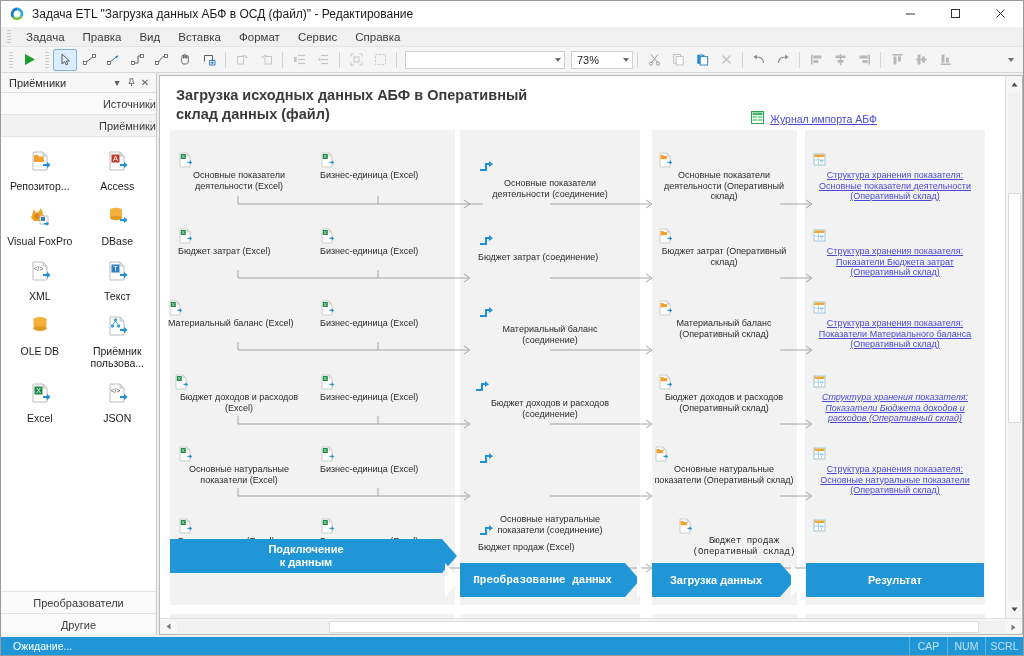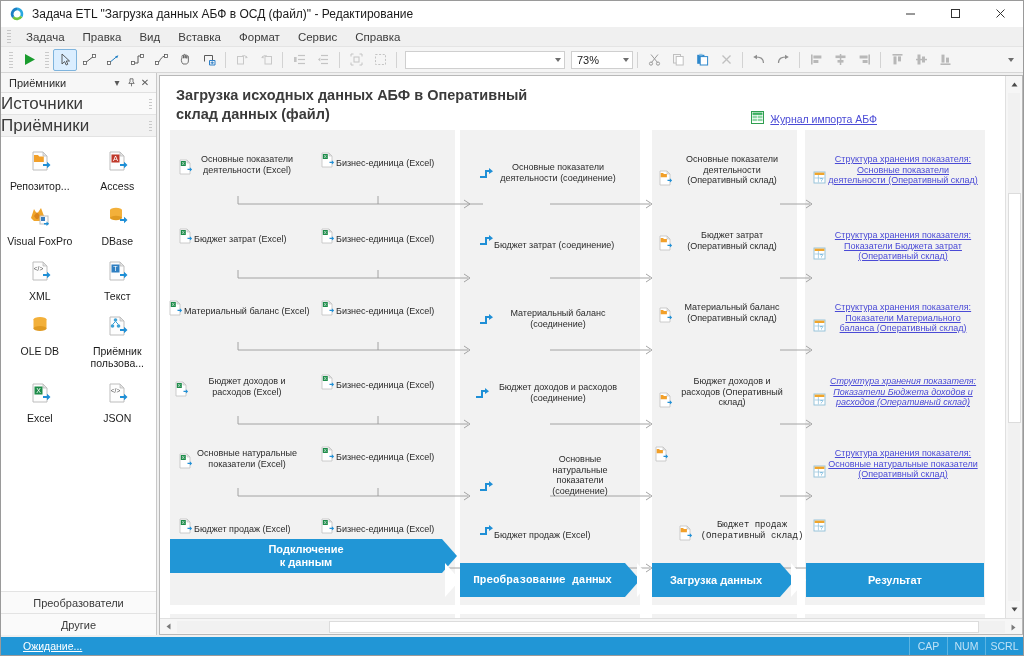--- a/index.html
+++ b/index.html
@@ -124,22 +124,22 @@
     border-bottom: 1px solid #e0e0e0;
     background: #f7f7f7;
   }
   .dock-title { font-size: 11px; color: #2c2c2c; flex: 1 1 auto; }
   .dock-ctrl {
     width: 14px; height: 14px;
     display: flex; align-items: center; justify-content: center;
     font-size: 10px; color: #5a5a5a; cursor: default;
   }
   .dock-tab {
-    height: 22px; display: flex; align-items: center; justify-content: flex-start;
-    font-size: 17px; color: #3a3a3a;
+    height: 22px; display: flex; align-items: center; justify-content: flex-end;
+    font-size: 11px; color: #3a3a3a;
     border-bottom: 1px solid #e3e3e3;
     background: #fafafa; cursor: default; position: relative;
   }
   .dock-tab .tgrip {
     position: absolute; right: 4px; top: 6px;
     width: 3px; height: 10px;
     background-image: repeating-linear-gradient(to bottom, #c9c9c9 0 1px, transparent 1px 3px);
   }
   .dock-tab.sel { background: #f2f2f2; }
   .palette {
@@ -216,21 +216,21 @@
   .banner .notch {
     position: absolute; right: 100%; top: 0;
     width: 0; height: 0;
     border-top: 17px solid transparent;
     border-bottom: 17px solid transparent;
     border-left: 15px solid #ffffff;
   }
 
   .node {
     position: absolute;
-    display: flex; flex-direction: row; align-items: flex-end;
+    display: flex; flex-direction: column; align-items: flex-start;
     cursor: default;
   }
   .node .nlabel {
     font-size: 9px; color: #2b2b2b; text-align: center;
     line-height: 10.5px; margin-top: 2px;
   }
   .node .nlabel.link {
     color: #4a4ad6; text-decoration: underline;
   }
   .node-ico { width: 16px; height: 16px; }
@@ -265,21 +265,21 @@
   }
   .h-track { position:absolute; top:2px; height:12px; background:#f1f1f1; }
 
   
   .statusbar {
     position: absolute; left: 0; right: 0; bottom: 0;
     height: 18px; background: #2196d6;
     display: flex; align-items: center;
     color: #ffffff; font-size: 10.5px;
   }
-  .status-text { flex: 1 1 auto; padding-left: 22px; text-decoration: underline; }
+  .status-text { flex: 1 1 auto; padding-left: 12px; }
   .status-cell {
     width: 38px; text-align: center;
     border-left: 1px solid #5bb4e2;
     color: #bfe2f6; line-height: 18px; height: 18px;
   }
 </style>
 </head>
 <body>
 
 <div id="app">
@@ -996,20 +996,21 @@
               </svg></span>
           <span class="nlabel">Основные натуральные показатели (соединение)</span>
         </div>
         <div class="node" style="left:494px; top:370px; width:140px;">
           <span class="node-ico"><svg width="16" height="16" viewBox="0 0 16 16">
                 <path d="M2 1 h7 l3 3 v11 H2 Z" fill="#fff" stroke="#c0c0c0" stroke-width="0.8"></path>
                 <path d="M9 1 v3 h3 Z" fill="#e8e8e8" stroke="#c0c0c0" stroke-width="0.6"></path>
                 <path d="M2.7 3 h2.4 l0.8 0.9 h3 v3.3 h-6.2 Z" fill="#f2a02a"></path>
                 <path d="M9.5 9.8 l2.4 0 l0 -1.5 l2.2 2.1 l-2.2 2.1 l0 -1.5 l-2.4 0 Z" fill="#1f8fd6"></path>
               </svg></span>
+          <span class="nlabel">Основные натуральные показатели (Оперативный склад)</span>
         </div>
         <div class="node" style="left:652px; top:370px; width:166px;">
           <span class="node-ico"><svg width="16" height="16" viewBox="0 0 16 16">
                 <rect x="2" y="2" width="11" height="11" fill="#fff" stroke="#8fbfd8" stroke-width="0.9"></rect>
                 <rect x="2.6" y="2.6" width="9.8" height="2.4" fill="#f0a52b"></rect>
                 <line x1="2.6" y1="8" x2="12.4" y2="8" stroke="#8fbfd8" stroke-width="0.7"></line>
                 <line x1="6.4" y1="5" x2="6.4" y2="12.4" stroke="#8fbfd8" stroke-width="0.7"></line>
                 <text x="9.4" y="11.6" font-size="5" fill="#3d9ad0" text-anchor="middle" font-family="Liberation Sans, sans-serif">?</text>
               </svg></span>
           <span class="nlabel link">Структура хранения показателя: Основные натуральные показатели (Оперативный склад)</span>

